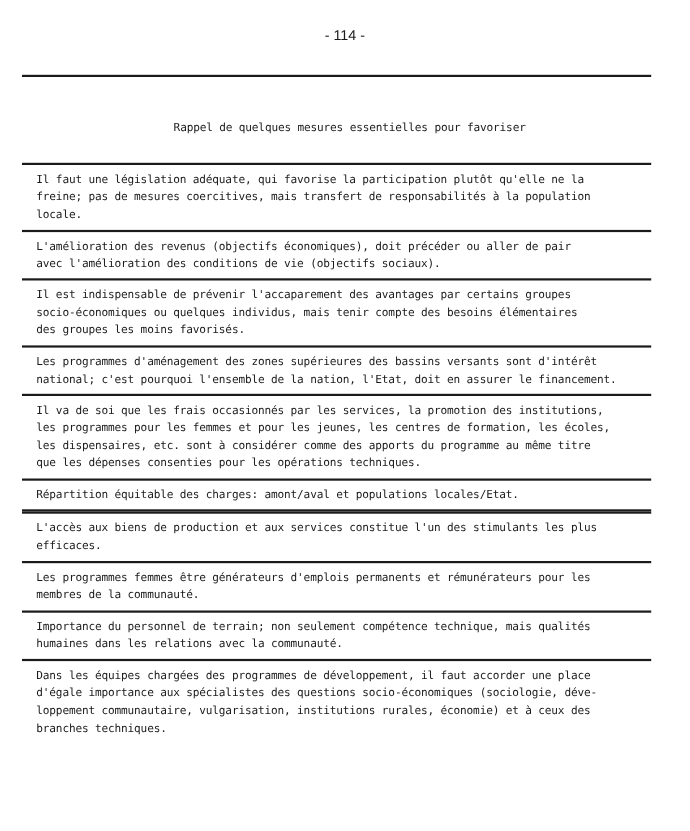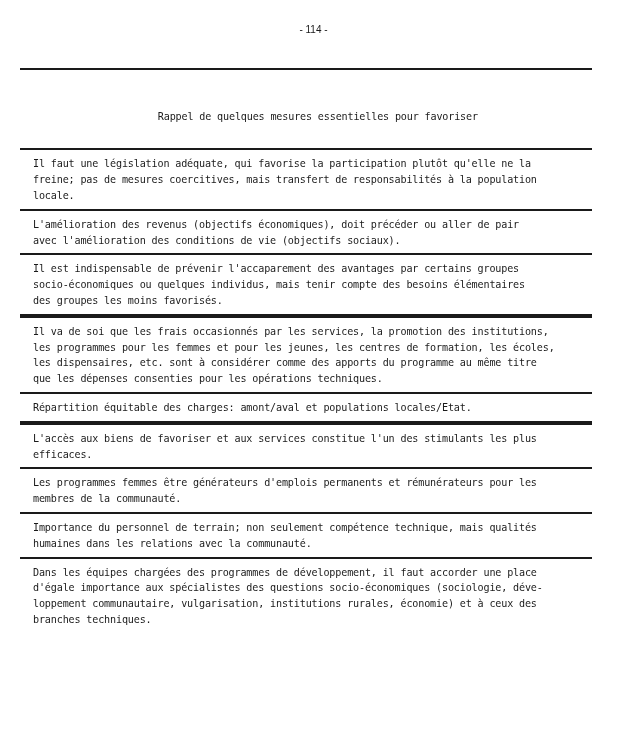--- a/index.html
+++ b/index.html
@@ -1,19 +1,19 @@
 <!DOCTYPE html>
 <html><head>
 <meta charset="utf-8">
 <style>
   html, body { margin: 0; padding: 0; background: #ffffff; }
   body { width: 627px; height: 755px; position: relative; overflow: hidden;
          font-family: "DejaVu Sans Mono", "Liberation Mono", monospace; color: #1a1a1a; }
   .page-number { position: absolute; top: 24px; left: 0; width: 627px; text-align: center;
-         font-family: "Liberation Sans", sans-serif; font-size: 10px; }
+         font-family: "Liberation Sans", sans-serif; font-size: 13px; }
   .table { position: absolute; left: 20px; top: 68px; width: 572px; }
   .rule { height: 2px; background: #1a1a1a; width: 572px; }
   .row { box-sizing: border-box; padding: 6px 10px 5px 13px; font-size: 10.1px; line-height: 15.8px;
          letter-spacing: -0.15px; white-space: pre-wrap; }
   .row.heading { text-align: center; padding: 23px 10px 8px 10px; }
   .row.heading .l2 { display: block; padding-left: 62px; }
 </style>
 </head>
 <body>
 
@@ -30,30 +30,32 @@
 freine; pas de mesures coercitives, mais transfert de responsabilités à la population
 locale.</div>
   <div class="rule"></div>
   <div class="row">L'amélioration des revenus (objectifs économiques), doit précéder ou aller de pair
 avec l'amélioration des conditions de vie (objectifs sociaux).</div>
   <div class="rule"></div>
   <div class="row">Il est indispensable de prévenir l'accaparement des avantages par certains groupes
 socio-économiques ou quelques individus, mais tenir compte des besoins élémentaires
 des groupes les moins favorisés.</div>
   <div class="rule"></div>
+  <div class="row">Les programmes d'aménagement des zones supérieures des bassins versants sont d'intérêt
+national; c'est pourquoi l'ensemble de la nation, l'Etat, doit en assurer le financement.</div>
   <div class="rule"></div>
   <div class="row">Il va de soi que les frais occasionnés par les services, la promotion des institutions,
 les programmes pour les femmes et pour les jeunes, les centres de formation, les écoles,
 les dispensaires, etc. sont à considérer comme des apports du programme au même titre
 que les dépenses consenties pour les opérations techniques.</div>
   <div class="rule"></div>
   <div class="row">Répartition équitable des charges: amont/aval et populations locales/Etat.</div>
   <div class="rule"></div>
   <div class="rule"></div>
-  <div class="row">L'accès aux biens de favoriser et aux services constitue l'un des stimulants les plus
+  <div class="row">L'accès aux biens de production et aux services constitue l'un des stimulants les plus
 efficaces.</div>
   <div class="rule"></div>
   <div class="row">Les programmes femmes être générateurs d'emplois permanents et rémunérateurs pour les
 membres de la communauté.</div>
   <div class="rule"></div>
   <div class="row">Importance du personnel de terrain; non seulement compétence technique, mais qualités
 humaines dans les relations avec la communauté.</div>
   <div class="rule"></div>
   <div class="row">Dans les équipes chargées des programmes de développement, il faut accorder une place
 d'égale importance aux spécialistes des questions socio-économiques (sociologie, déve-

